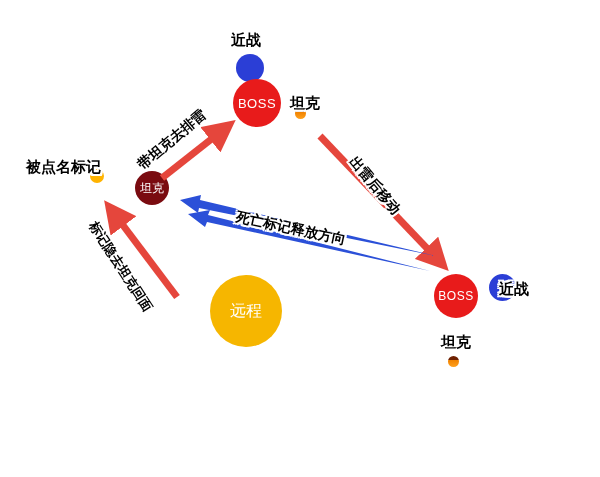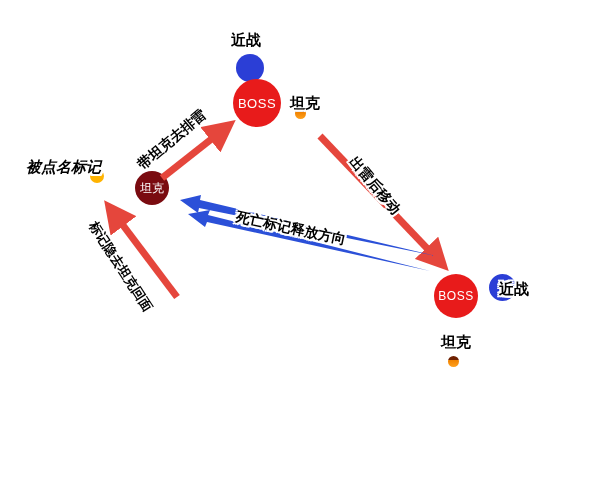--- a/index.html
+++ b/index.html
@@ -37,21 +37,21 @@
   .orange-dot-right{left:448px;top:356px;}
   .label{
     position:absolute;z-index:3;
     font-weight:bold;color:#000;font-size:15px;white-space:nowrap;
     text-shadow:
       -2px -2px 0 #fff, 2px -2px 0 #fff, -2px 2px 0 #fff, 2px 2px 0 #fff,
       -2px 0 0 #fff, 2px 0 0 #fff, 0 -2px 0 #fff, 0 2px 0 #fff;
   }
   .lbl-melee-top{left:231px;top:31px;}
   .lbl-tank-top{left:290px;top:94px;}
-  .lbl-marked{left:26px;top:158px;font-style:italic;}
+  .lbl-marked{left:26px;top:158px;}
   .lbl-melee-right{left:499px;top:280px;}
   .lbl-tank-right{left:441px;top:333px;}
   .arrow-label{
     position:absolute;z-index:3;
     font-weight:bold;color:#000;font-size:14px;white-space:nowrap;
     transform-origin:0 50%;
     text-shadow:
       -2px -2px 0 #fff, 2px -2px 0 #fff, -2px 2px 0 #fff, 2px 2px 0 #fff,
       -2px 0 0 #fff, 2px 0 0 #fff, 0 -2px 0 #fff, 0 2px 0 #fff;
   }
@@ -85,20 +85,21 @@
   <div class="label lbl-melee-top">近战</div>
   <div class="circle melee-circle-top"></div>
   <div class="circle boss-circle boss-top">BOSS</div>
   <div class="label lbl-tank-top">坦克</div>
   <div class="orange-dot orange-dot-top"></div>
 
   <div class="label lbl-marked">被点名标记</div>
   <div class="circle mark-dot"></div>
   <div class="circle tank-circle">坦克</div>
 
+  <div class="circle ranged-circle">远程</div>
 
   <div class="circle boss-circle boss-right">BOSS</div>
   <div class="circle melee-circle-right"></div>
   <div class="label lbl-melee-right">近战</div>
   <div class="label lbl-tank-right">坦克</div>
   <div class="orange-dot orange-dot-right"></div>
 
   <div class="arrow-label al-take-tank">带坦克去排雷</div>
   <div class="arrow-label al-move-after">出雷后移动</div>
   <div class="arrow-label al-death-mark">死亡标记释放方向</div>

